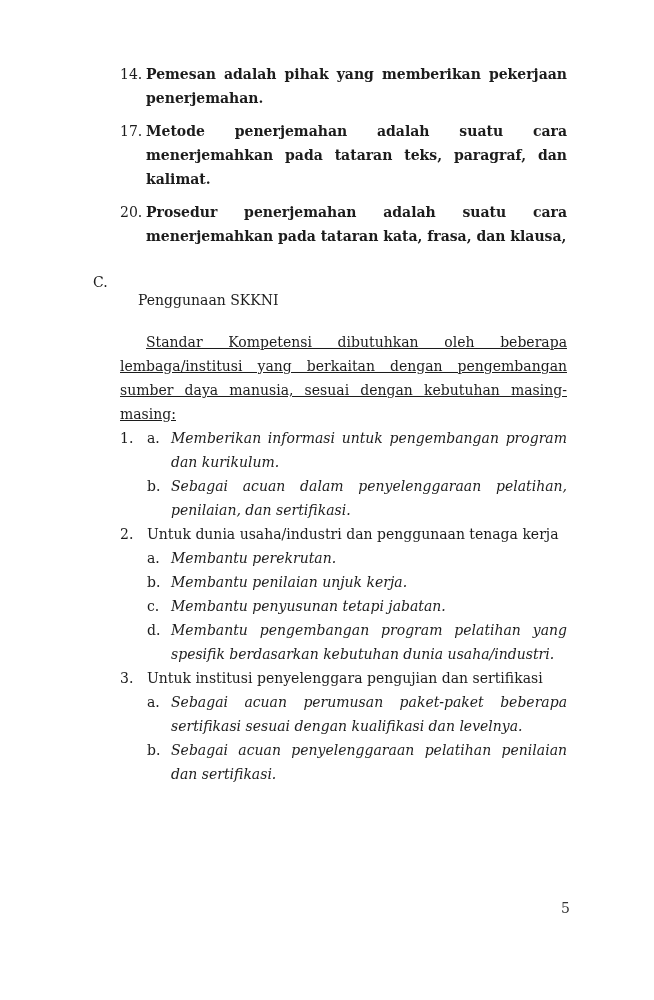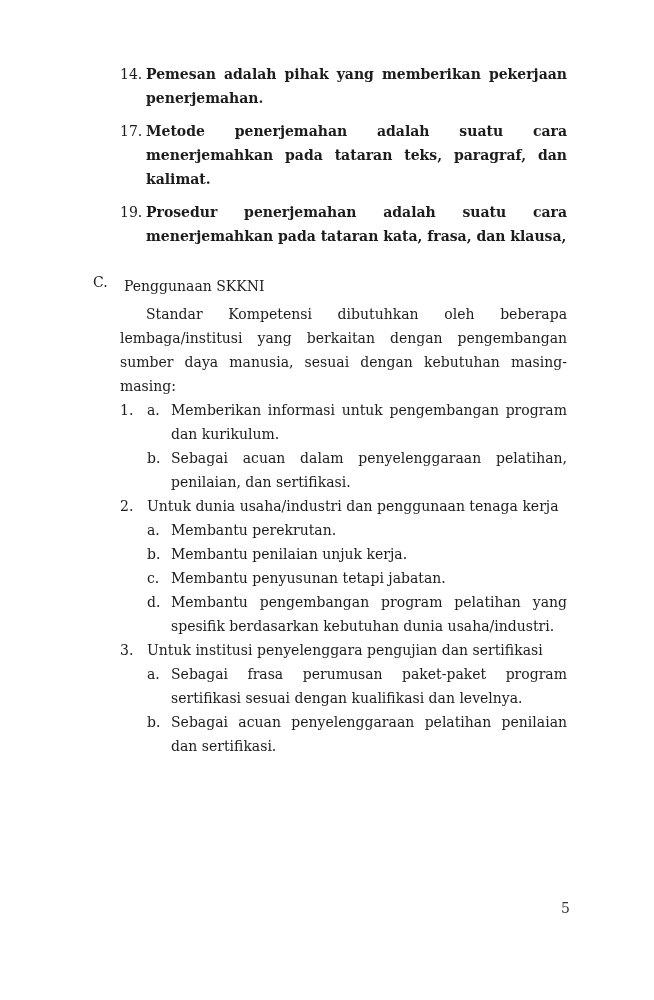--- a/index.html
+++ b/index.html
@@ -42,26 +42,27 @@
     display: flex;
     margin-top: 22px;
   }
   .sec-label {
     flex: 0 0 27px;
   }
   .sec-body {
     flex: 1;
   }
   .sec-title {
-    margin: 4px;
+    margin: 18px;
   }
   .intro {
     text-align: justify;
     text-indent: 26px;
     margin: 0;
+    text-decoration: underline;
   }
   
   .l1 {
     display: flex;
   }
   .l1 > .num {
     flex: 0 0 27px;
   }
   .l1 > .body {
     flex: 1;
@@ -71,20 +72,21 @@
   }
   .l2 {
     display: flex;
   }
   .l2 > .num {
     flex: 0 0 24px;
   }
   .l2 > .txt {
     flex: 1;
     text-align: justify;
+    font-style: italic;
   }
   .page-number {
     position: absolute;
     top: 896px;
     right: 84px;
     font-size: 14px;
     color: #333;
   }
 </style>
 </head>
@@ -95,21 +97,21 @@
   <div class="defs">
     <div class="def-item">
       <span class="num">14.</span>
       <div class="txt">Pemesan adalah pihak yang memberikan pekerjaan penerjemahan.</div>
     </div>
     <div class="def-item">
       <span class="num">17.</span>
       <div class="txt">Metode penerjemahan adalah suatu cara menerjemahkan pada tataran teks, paragraf, dan kalimat.</div>
     </div>
     <div class="def-item">
-      <span class="num">19.</span>
+      <span class="num">20.</span>
       <div class="txt">Prosedur penerjemahan adalah suatu cara menerjemahkan pada tataran kata, frasa, dan klausa,</div>
     </div>
   </div>
 
   <div class="section">
     <span class="sec-label">C.</span>
     <div class="sec-body">
       <p class="sec-title">Penggunaan SKKNI</p>
       <p class="intro">Standar Kompetensi dibutuhkan oleh beberapa lembaga/institusi yang berkaitan dengan pengembangan sumber daya manusia, sesuai dengan kebutuhan masing-masing:</p>
 
@@ -149,21 +151,21 @@
           </div>
         </div>
       </div>
 
       <div class="l1">
         <span class="num">3.</span>
         <div class="body">
           <div class="l1-title">Untuk institusi penyelenggara pengujian dan sertifikasi</div>
           <div class="l2">
             <span class="num">a.</span>
-            <div class="txt">Sebagai frasa perumusan paket-paket program sertifikasi sesuai dengan kualifikasi dan levelnya.</div>
+            <div class="txt">Sebagai acuan perumusan paket-paket beberapa sertifikasi sesuai dengan kualifikasi dan levelnya.</div>
           </div>
           <div class="l2">
             <span class="num">b.</span>
             <div class="txt">Sebagai acuan penyelenggaraan pelatihan penilaian dan sertifikasi.</div>
           </div>
         </div>
       </div>
 
     </div>
   </div>

